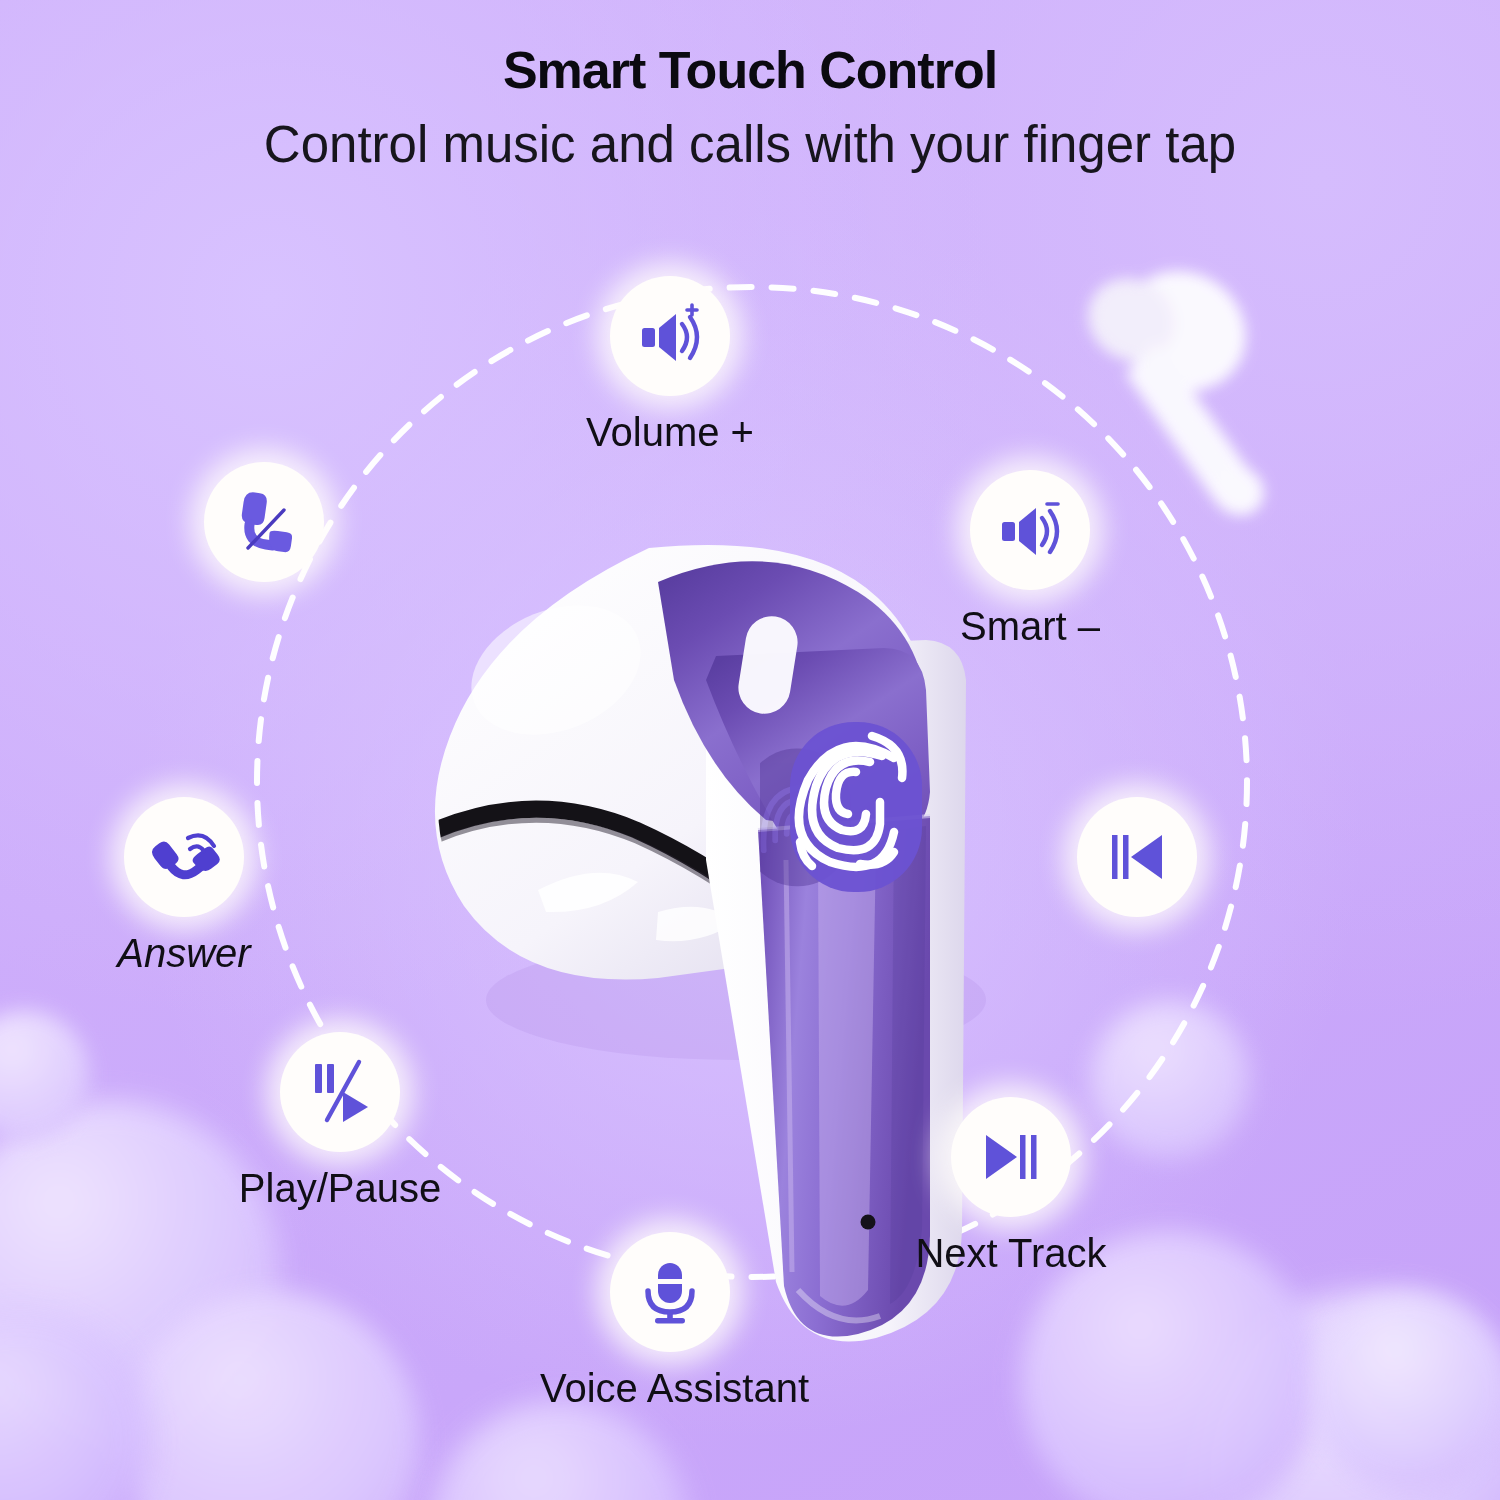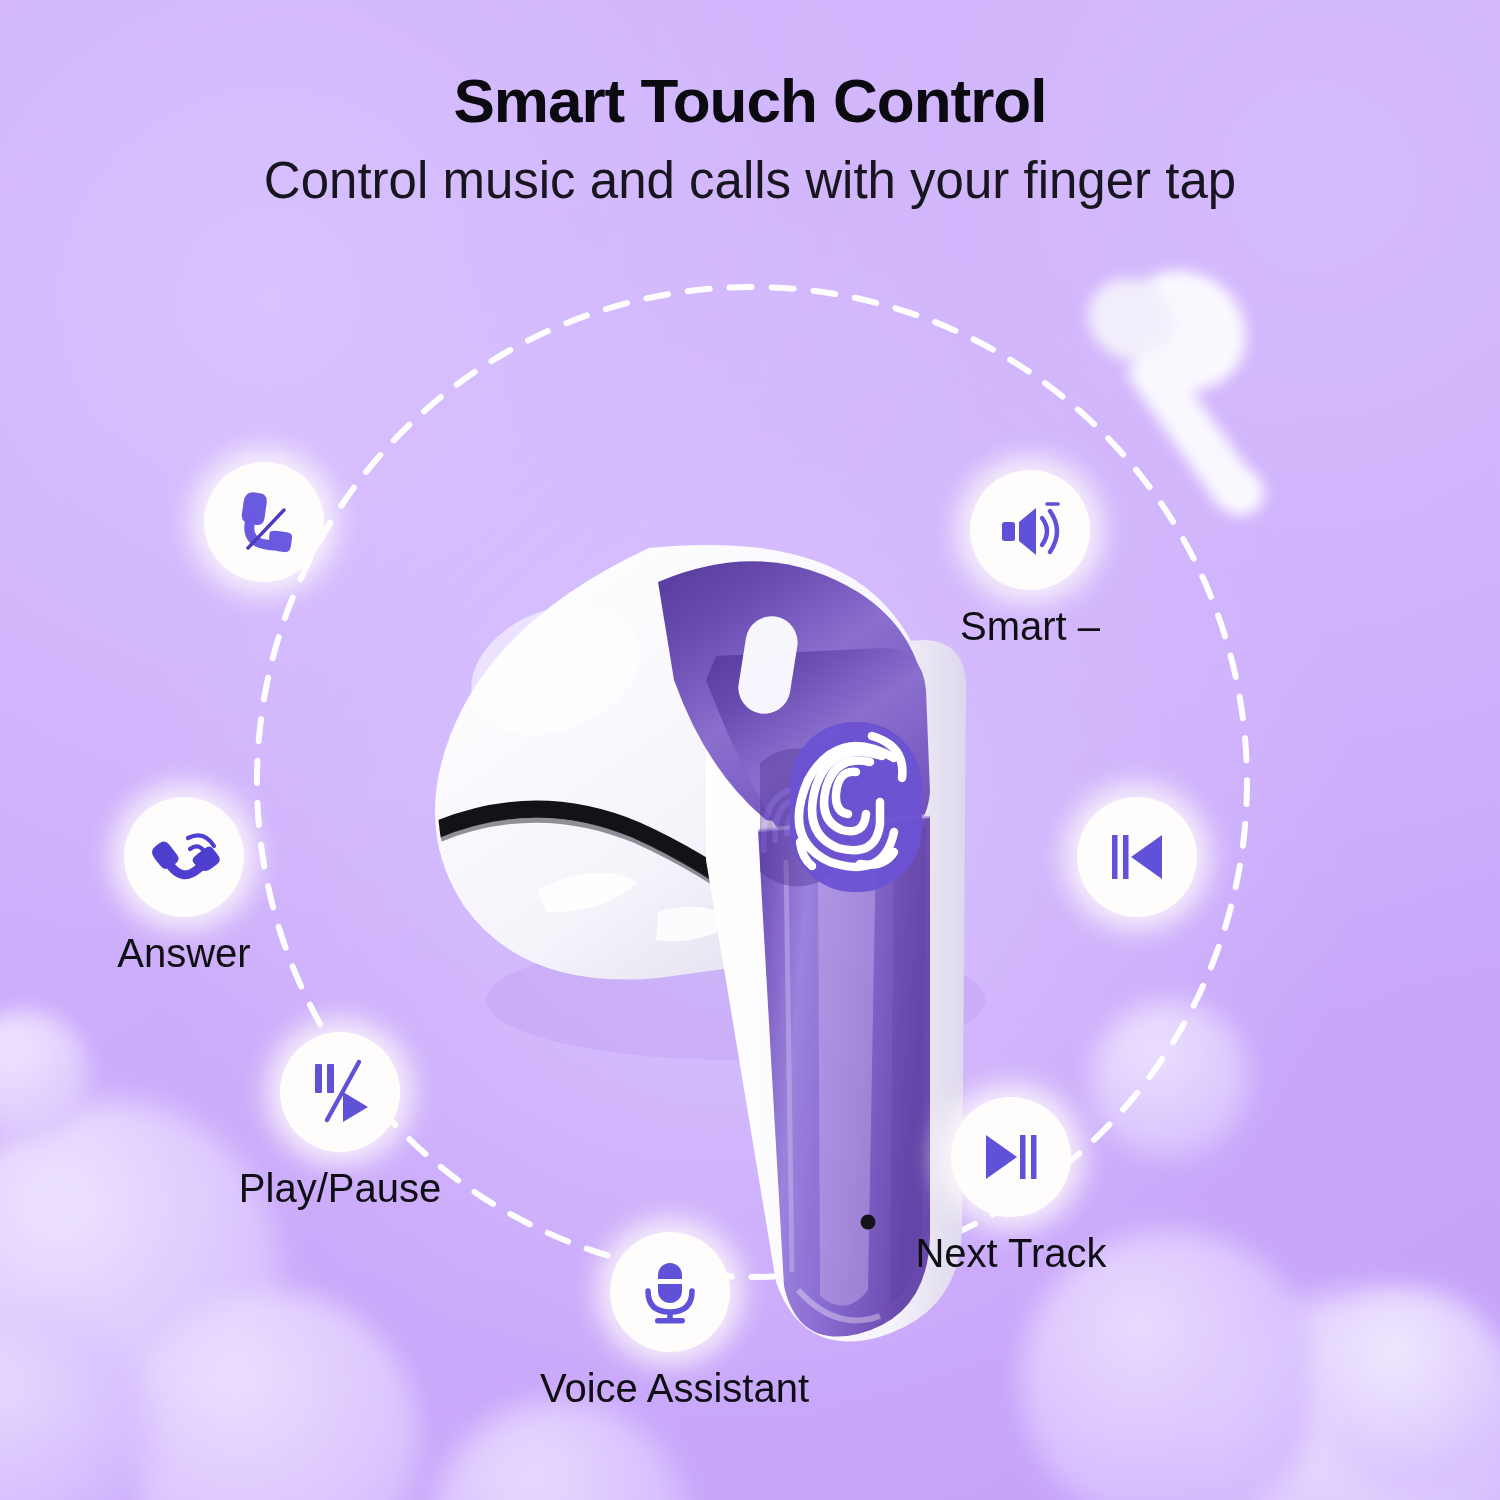--- a/index.html
+++ b/index.html
@@ -18,22 +18,22 @@
       linear-gradient(150deg,#cfb0fb 0%, #cdadfb 40%, #c9a7fa 70%, #c6a2f9 100%);
     overflow:hidden;
   }
 
   
   .bokeh{position:absolute;border-radius:50%;pointer-events:none;}
 
   
   .header{position:absolute;left:0;top:0;width:1500px;text-align:center;}
   .title{
-    font-size:62px;font-weight:bold;color:#0b0a10;
-    letter-spacing:-1px;margin-top:70px;line-height:1.0;
+    font-size:52px;font-weight:bold;color:#0b0a10;
+    letter-spacing:-1px;margin-top:44px;line-height:1.0;
     font-family:"Liberation Sans", sans-serif;
   }
   .subtitle{
     font-size:51px;color:#17151d;margin-top:22px;line-height:1.05;
     font-family:"Liberation Sans", sans-serif;
   }
 
   
   .ring{position:absolute;left:246px;top:276px;width:1012px;height:1012px;pointer-events:none;}
 
@@ -183,20 +183,32 @@
         <path d="M110 46 Q76 38 66 72 Q58 104 82 114 Q104 120 106 98"></path>
         <path d="M122 40 Q72 24 56 70 Q42 118 78 132 Q116 142 120 108 L120 86"></path>
         <path d="M134 42 Q78 10 48 64 Q22 124 70 146 Q124 164 134 116"></path>
         <path d="M142 62 Q146 30 112 20"></path>
         <path d="M52 150 Q42 142 40 126"></path>
         <path d="M100 148 Q124 152 134 136"></path>
       </g>
     </g>
   </svg>
 
+  <div class="node" style="left:540px;top:276px;">
+    <div class="bubble">
+      <svg width="76" height="76" viewBox="0 0 76 76">
+        <rect x="10" y="30" width="13" height="19" rx="2.5" fill="#5f52d9"></rect>
+        <path d="M27 30 L44 16 L44 63 L27 49 Z" fill="#5f52d9"></path>
+        <path d="M50 26 Q60 39 50 53" fill="none" stroke="#5f52d9" stroke-width="4.4" stroke-linecap="round"></path>
+        <path d="M58 19 Q72 39 58 60" fill="none" stroke="#5f52d9" stroke-width="4.4" stroke-linecap="round"></path>
+        <path d="M55 12 L65 12 M60 7 L60 17" stroke="#5f52d9" stroke-width="3.6" stroke-linecap="round"></path>
+      </svg>
+    </div>
+    <div class="node-label">Volume +</div>
+  </div>
 
   <div class="node" style="left:900px;top:470px;">
     <div class="bubble">
       <svg width="76" height="76" viewBox="0 0 76 76">
         <rect x="10" y="30" width="13" height="19" rx="2.5" fill="#5f52d9"></rect>
         <path d="M27 30 L44 16 L44 63 L27 49 Z" fill="#5f52d9"></path>
         <path d="M50 26 Q60 39 50 53" fill="none" stroke="#5f52d9" stroke-width="4.4" stroke-linecap="round"></path>
         <path d="M58 19 Q72 39 58 60" fill="none" stroke="#5f52d9" stroke-width="4.4" stroke-linecap="round"></path>
         <path d="M55 12 L66 12" stroke="#5f52d9" stroke-width="3.6" stroke-linecap="round"></path>
       </svg>
@@ -243,21 +255,21 @@
       <svg width="76" height="76" viewBox="0 0 76 76">
         <rect x="13" y="10" width="7" height="29" rx="1" fill="#5f52d9"></rect>
         <rect x="25" y="10" width="7" height="29" rx="1" fill="#5f52d9"></rect>
         <path d="M57 8 L25 66" stroke="#5f52d9" stroke-width="4.4" stroke-linecap="round"></path>
         <path d="M41 38 L41 68 L66 53 Z" fill="#5f52d9"></path>
       </svg>
     </div>
     <div class="node-label">Play/Pause</div>
   </div>
 
-  <div class="node" style="left:54px;top:797px;">
+  <div class="node" style="left:54px;top:797px;font-style:italic;">
     <div class="bubble">
       <svg width="76" height="76" viewBox="0 0 76 76">
         <g transform="rotate(-38 38 38)">
           <path d="M22 12 Q14 12 14 21 L14 30 Q14 38 22 38 L28 38 Q34 38 34 31
                    L34 19 Q34 12 27 12 Z" fill="#4f3fd0"></path>
           <path d="M22 38 Q22 56 40 56 L48 56" fill="none" stroke="#4f3fd0" stroke-width="9" stroke-linecap="round"></path>
           <path d="M42 48 Q42 64 52 64 L60 64 Q66 64 66 57 L66 49 Q66 44 60 44
                    L50 44 Q42 44 42 48 Z" fill="#4f3fd0"></path>
         </g>
         <path d="M44 30 Q52 24 58 32" fill="none" stroke="#4f3fd0" stroke-width="4.2" stroke-linecap="round"></path>

